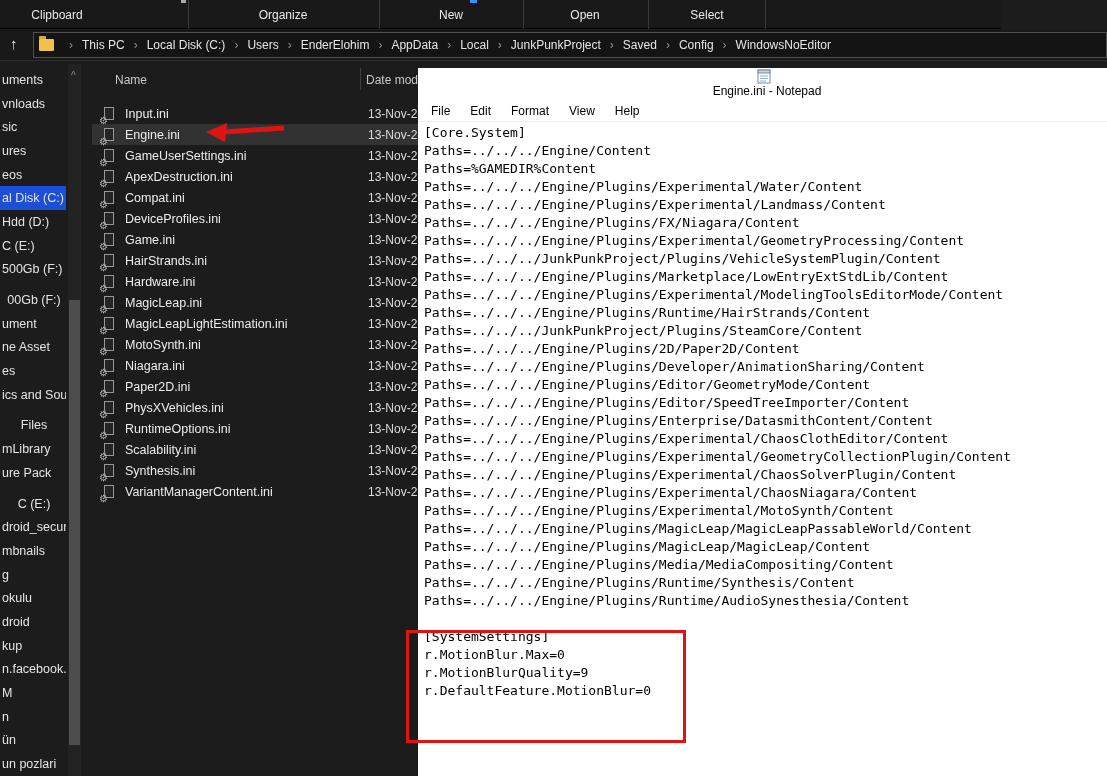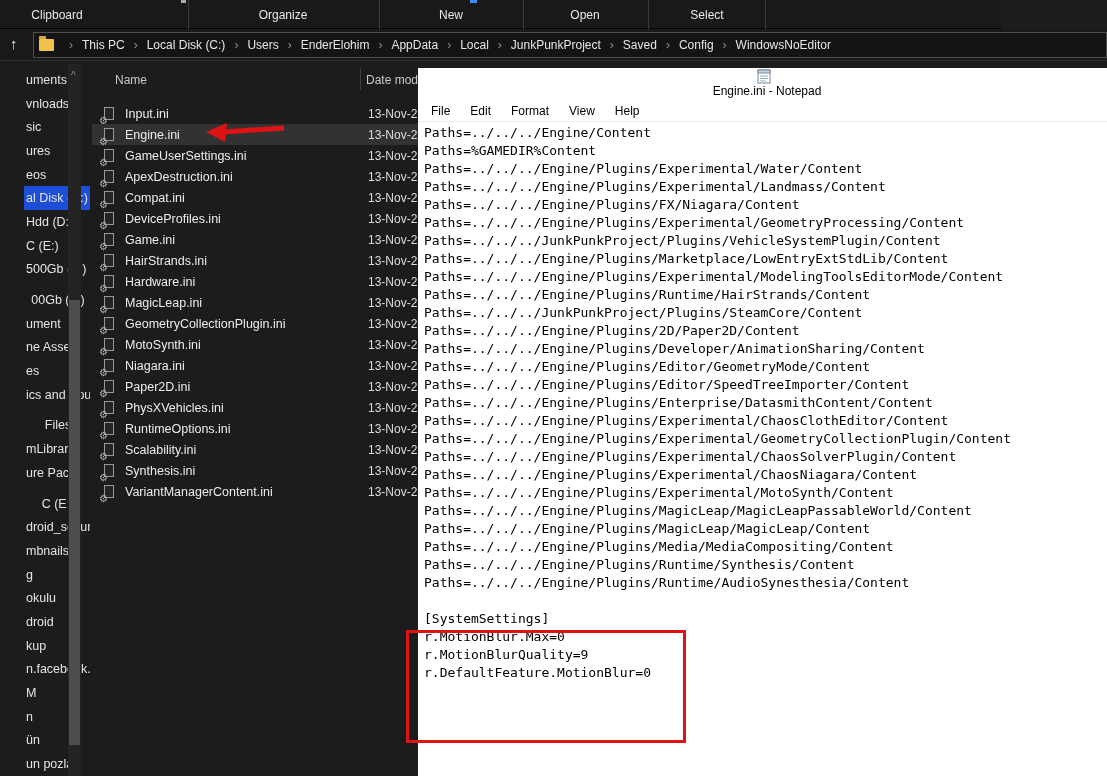--- a/index.html
+++ b/index.html
@@ -34,21 +34,21 @@
                 margin-right:8px; flex:none; }
   .foldericon::before { content:""; position:absolute; left:0; top:-3px; width:7px; height:3px;
                         background:#d9a93c; border-radius:1px 1px 0 0; }
   .crumbwrap { display:flex; align-items:center;justify-content:space-between; }
   .crumb { display:flex; align-items:center; color:#e6e6e6; font-size:12px; white-space:nowrap; }
   .crumb .ctext { padding:0 2px; }
   .crumb .sep, .lead-sep { color:#8f8f8f; font-size:12px; padding:0 7px; }
   .crumb:last-child .sep { display:none; }
 
   
-  .navpane { position:absolute; left:0; top:68px; width:66px; bottom:0; overflow:hidden;margin-left:24px; }
+  .navpane { position:absolute; left:0; top:68px; width:66px; bottom:0; overflow:hidden; }
   .navitem { height:23.7px; display:flex; align-items:center; color:#e4e4e4; font-size:12.5px;
              white-space:nowrap; padding-left:2px; cursor:default; }
   .navitem.gapped { margin-top:7px;justify-content:center; }
   .navitem.sel { background:#1d4ed8; }
   .navscroll { position:absolute; left:68px; top:64px; width:13px; bottom:0; background:#232323; }
   .scrollarrow { position:absolute; left:3px; top:6px; color:#8d8d8d; font-size:10px; }
   .scrollthumb { position:absolute; left:1px; top:236px; width:11px; height:445px; background:#4d4d4d; }
 
   
   .filepane { position:absolute; left:92px; top:64px; width:326px; bottom:0; overflow:hidden; }
@@ -385,21 +385,21 @@
           </span>
           <span class="fname">MagicLeap.ini</span>
           <span class="fdate">13-Nov-2</span>
         </div>
 
         <div class="frow">
           <span class="ficon">
             <i class="page"></i>
             <i class="gear">⚙</i>
           </span>
-          <span class="fname">GeometryCollectionPlugin.ini</span>
+          <span class="fname">MagicLeapLightEstimation.ini</span>
           <span class="fdate">13-Nov-2</span>
         </div>
 
         <div class="frow">
           <span class="ficon">
             <i class="page"></i>
             <i class="gear">⚙</i>
           </span>
           <span class="fname">MotoSynth.ini</span>
           <span class="fdate">13-Nov-2</span>
@@ -484,20 +484,21 @@
     <div class="np-menu">
 
     <span class="np-menuitem">File</span>
         <span class="np-menuitem">Edit</span>
         <span class="np-menuitem">Format</span>
         <span class="np-menuitem">View</span>
         <span class="np-menuitem">Help</span>
       </div>
     <div class="np-content">
 
+    <div class="np-line">[Core.System]</div>
         <div class="np-line">Paths=../../../Engine/Content</div>
         <div class="np-line">Paths=%GAMEDIR%Content</div>
         <div class="np-line">Paths=../../../Engine/Plugins/Experimental/Water/Content</div>
         <div class="np-line">Paths=../../../Engine/Plugins/Experimental/Landmass/Content</div>
         <div class="np-line">Paths=../../../Engine/Plugins/FX/Niagara/Content</div>
         <div class="np-line">Paths=../../../Engine/Plugins/Experimental/GeometryProcessing/Content</div>
         <div class="np-line">Paths=../../../JunkPunkProject/Plugins/VehicleSystemPlugin/Content</div>
         <div class="np-line">Paths=../../../Engine/Plugins/Marketplace/LowEntryExtStdLib/Content</div>
         <div class="np-line">Paths=../../../Engine/Plugins/Experimental/ModelingToolsEditorMode/Content</div>
         <div class="np-line">Paths=../../../Engine/Plugins/Runtime/HairStrands/Content</div>

